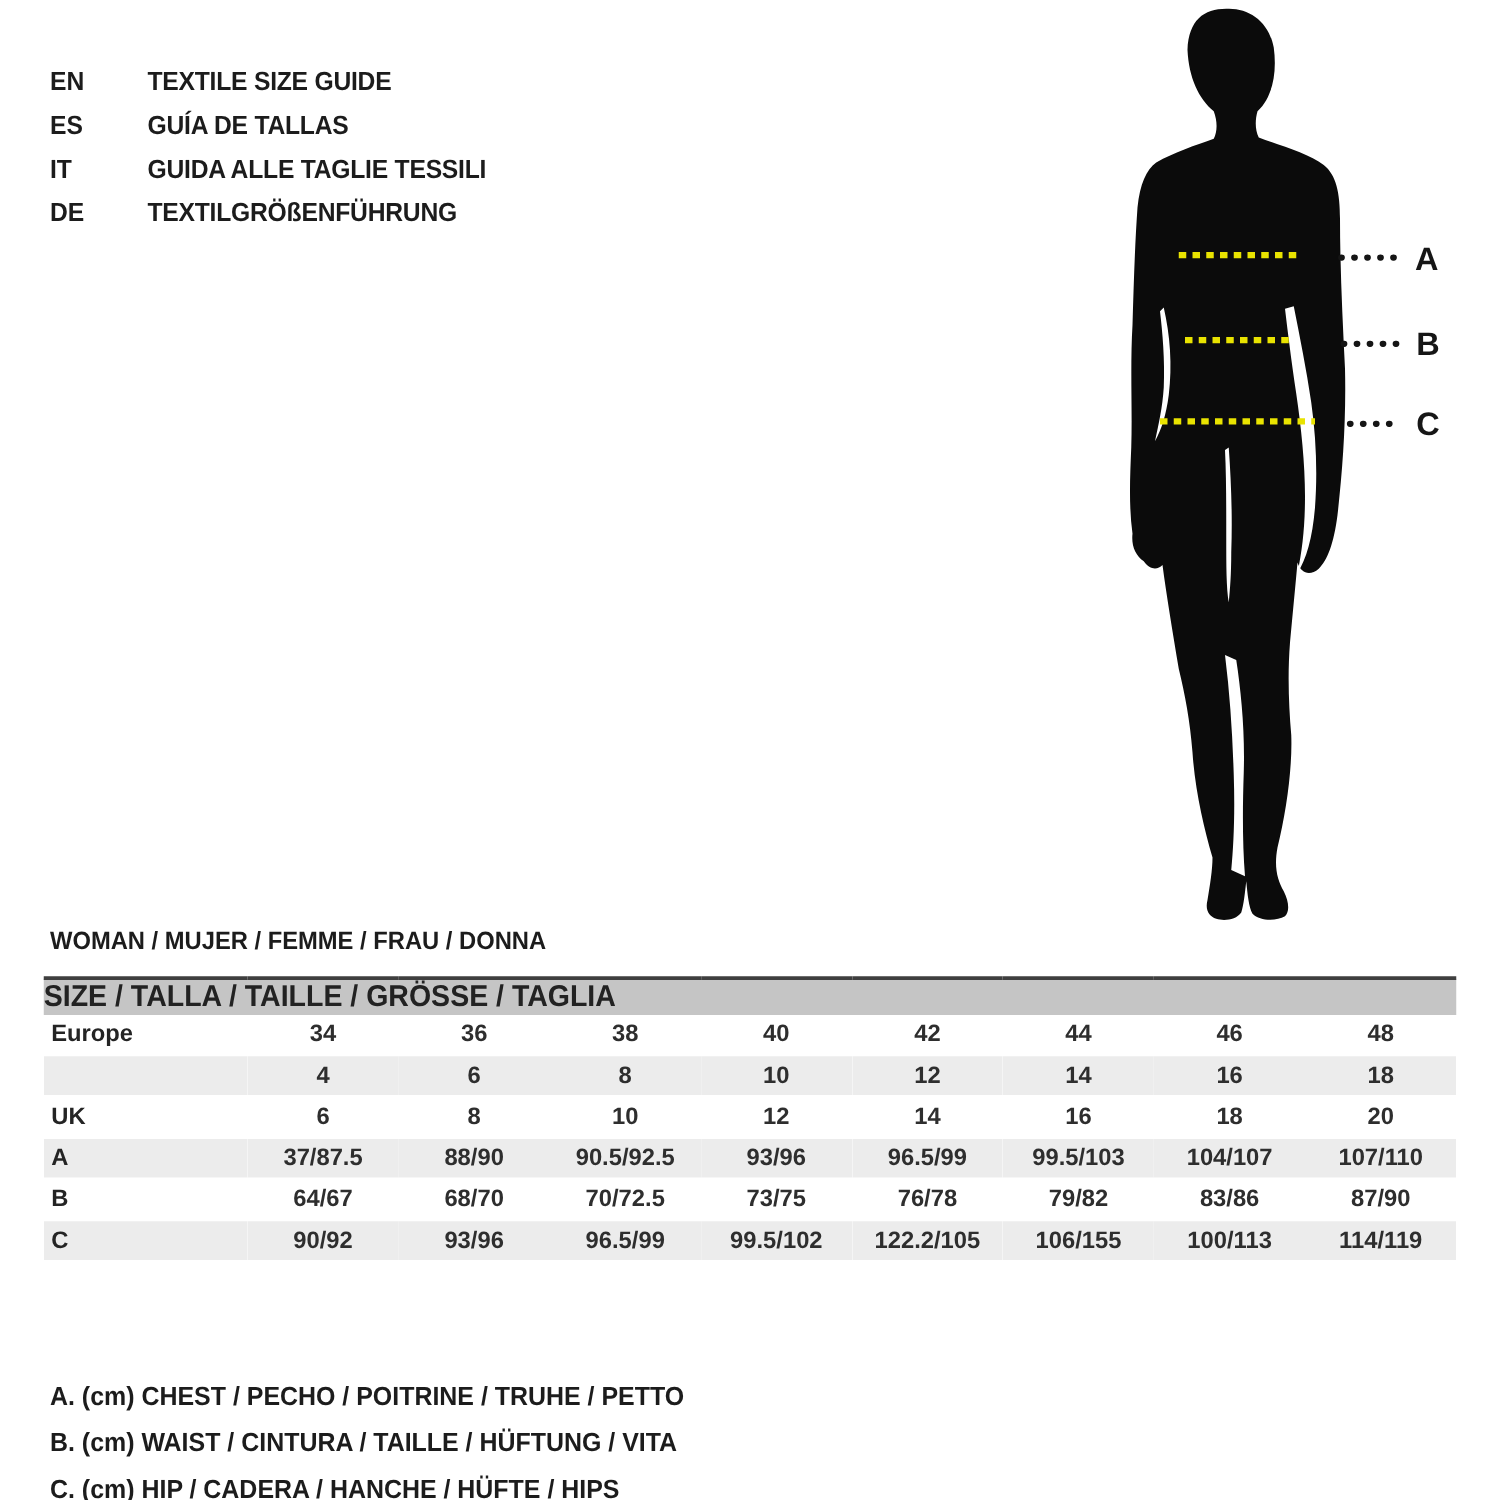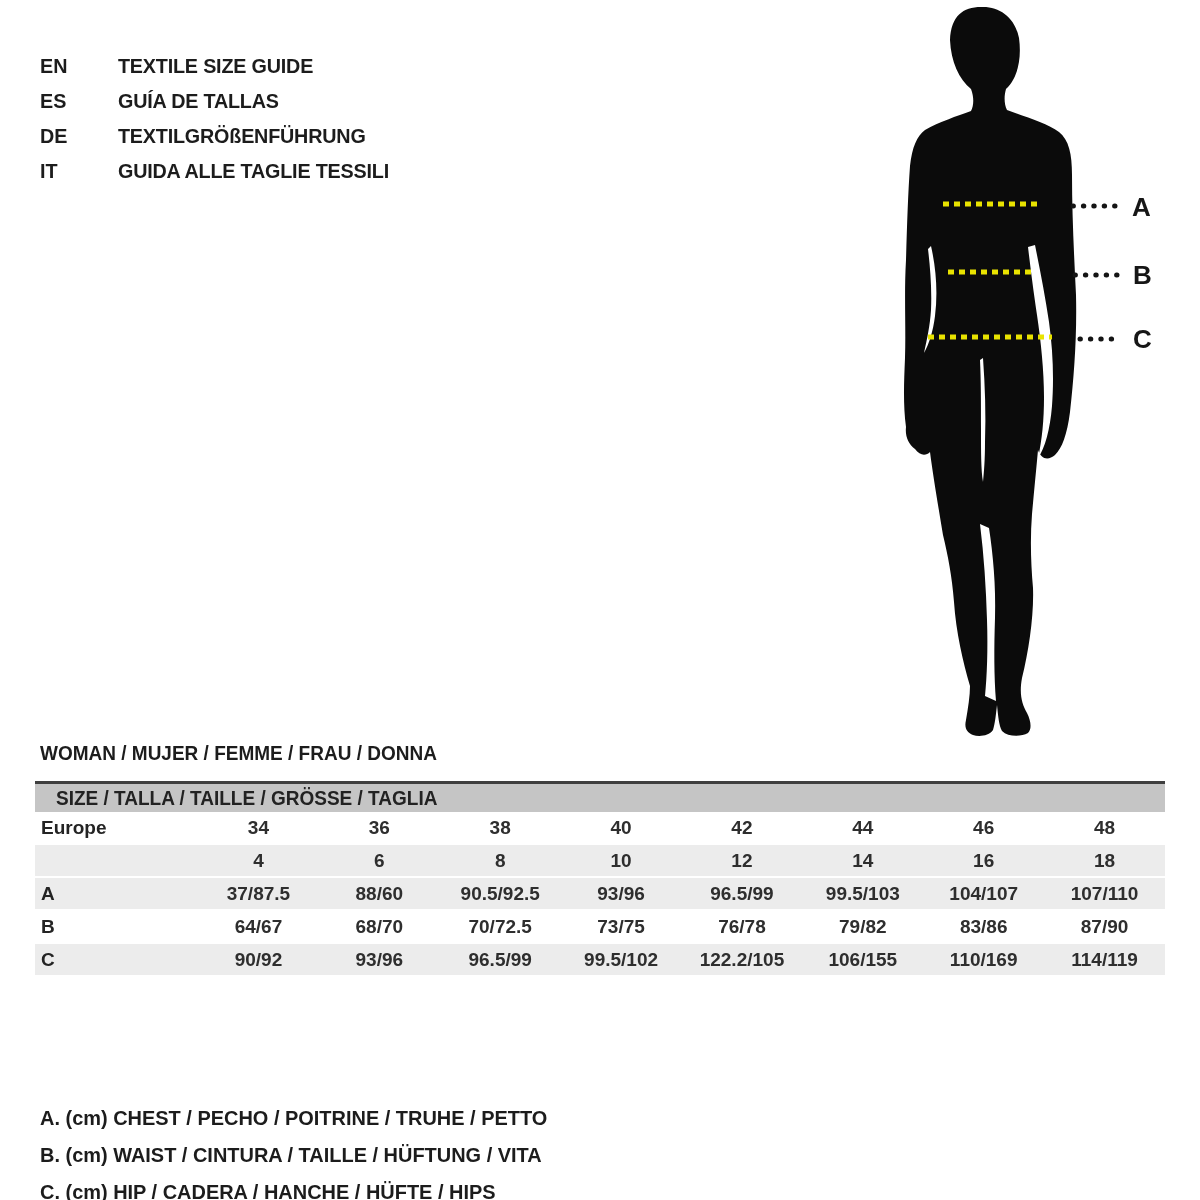--- a/index.html
+++ b/index.html
@@ -20,21 +20,21 @@
   svg text{font:600 26px "Liberation Sans",sans-serif;fill:#161616;}
   
   .group-title{position:absolute;left:40px;top:742px;font-size:20px;font-weight:700;
     transform:scaleX(.95);transform-origin:0 0;white-space:nowrap;}
   
   .size-table{position:absolute;left:35px;top:781px;width:1130px;border-collapse:collapse;
     table-layout:fixed;}
   .size-table col.lbl{width:163px;}
   .size-table th{
     background:var(--header-bg,#c5c5c5);border-top:3px solid var(--top-border,#3f3f3f);
-    height:28px;text-align:left;padding:0 0 0 21px;font-size:20px;font-weight:700;color:#222;
+    height:28px;text-align:left;padding:0 0 0 0;font-size:24px;font-weight:700;color:#222;
   }
   .size-table th span{display:inline-block;transform:scaleX(.95);transform-origin:0 50%;white-space:nowrap;}
   .size-table td{
     height:31px;border-bottom:2px solid #fff;font-size:19px;font-weight:700;color:#2e2e2e;
     text-align:center;padding:0;overflow:hidden;white-space:nowrap;
   }
   .size-table td.row-label{text-align:left;padding-left:6px;color:#242424;}
   .size-table tr.shaded td{background:var(--shaded-bg,#ececec);}
   
   .legend{position:absolute;left:40px;top:1099px;}
@@ -47,24 +47,24 @@
 <div class="canvas">
 
   <div class="lang-list">
     <div class="lang-row">
       <span class="lang-code">EN</span><span class="lang-label">TEXTILE SIZE GUIDE</span>
     </div>
     <div class="lang-row">
       <span class="lang-code">ES</span><span class="lang-label">GUÍA DE TALLAS</span>
     </div>
     <div class="lang-row">
+      <span class="lang-code">IT</span><span class="lang-label">GUIDA ALLE TAGLIE TESSILI</span>
+    </div>
+    <div class="lang-row">
       <span class="lang-code">DE</span><span class="lang-label">TEXTILGRÖßENFÜHRUNG</span>
-    </div>
-    <div class="lang-row">
-      <span class="lang-code">IT</span><span class="lang-label">GUIDA ALLE TAGLIE TESSILI</span>
     </div>
   </div>
 
   <div class="figure-wrap">
     <svg viewBox="0 0 320 740" width="320" height="740">
 
       <path d="M 101,7
            C 119,6 135,17 139,38 C 142,60 137,79 126,89
            C 124,96 124,104 127,110
            C 146,117 167,123 179,132 C 189,140 192,154 192,175
@@ -143,24 +143,35 @@
           <td class="row-label"></td>
           <td>4</td>
           <td>6</td>
           <td>8</td>
           <td>10</td>
           <td>12</td>
           <td>14</td>
           <td>16</td>
           <td>18</td>
         </tr>
+        <tr>
+          <td class="row-label">UK</td>
+          <td>6</td>
+          <td>8</td>
+          <td>10</td>
+          <td>12</td>
+          <td>14</td>
+          <td>16</td>
+          <td>18</td>
+          <td>20</td>
+        </tr>
         <tr class="shaded">
           <td class="row-label">A</td>
           <td>37/87.5</td>
-          <td>88/60</td>
+          <td>88/90</td>
           <td>90.5/92.5</td>
           <td>93/96</td>
           <td>96.5/99</td>
           <td>99.5/103</td>
           <td>104/107</td>
           <td>107/110</td>
         </tr>
         <tr>
           <td class="row-label">B</td>
           <td>64/67</td>
@@ -173,21 +184,21 @@
           <td>87/90</td>
         </tr>
         <tr class="shaded">
           <td class="row-label">C</td>
           <td>90/92</td>
           <td>93/96</td>
           <td>96.5/99</td>
           <td>99.5/102</td>
           <td>122.2/105</td>
           <td>106/155</td>
-          <td>110/169</td>
+          <td>100/113</td>
           <td>114/119</td>
         </tr>
       </tbody>
   </table>
 
   <div class="legend">
     <div class="legend-line">A. (cm) CHEST / PECHO / POITRINE / TRUHE / PETTO</div>
     <div class="legend-line">B. (cm) WAIST / CINTURA / TAILLE / HÜFTUNG / VITA</div>
     <div class="legend-line">C. (cm) HIP / CADERA / HANCHE / HÜFTE / HIPS</div>
   </div>

